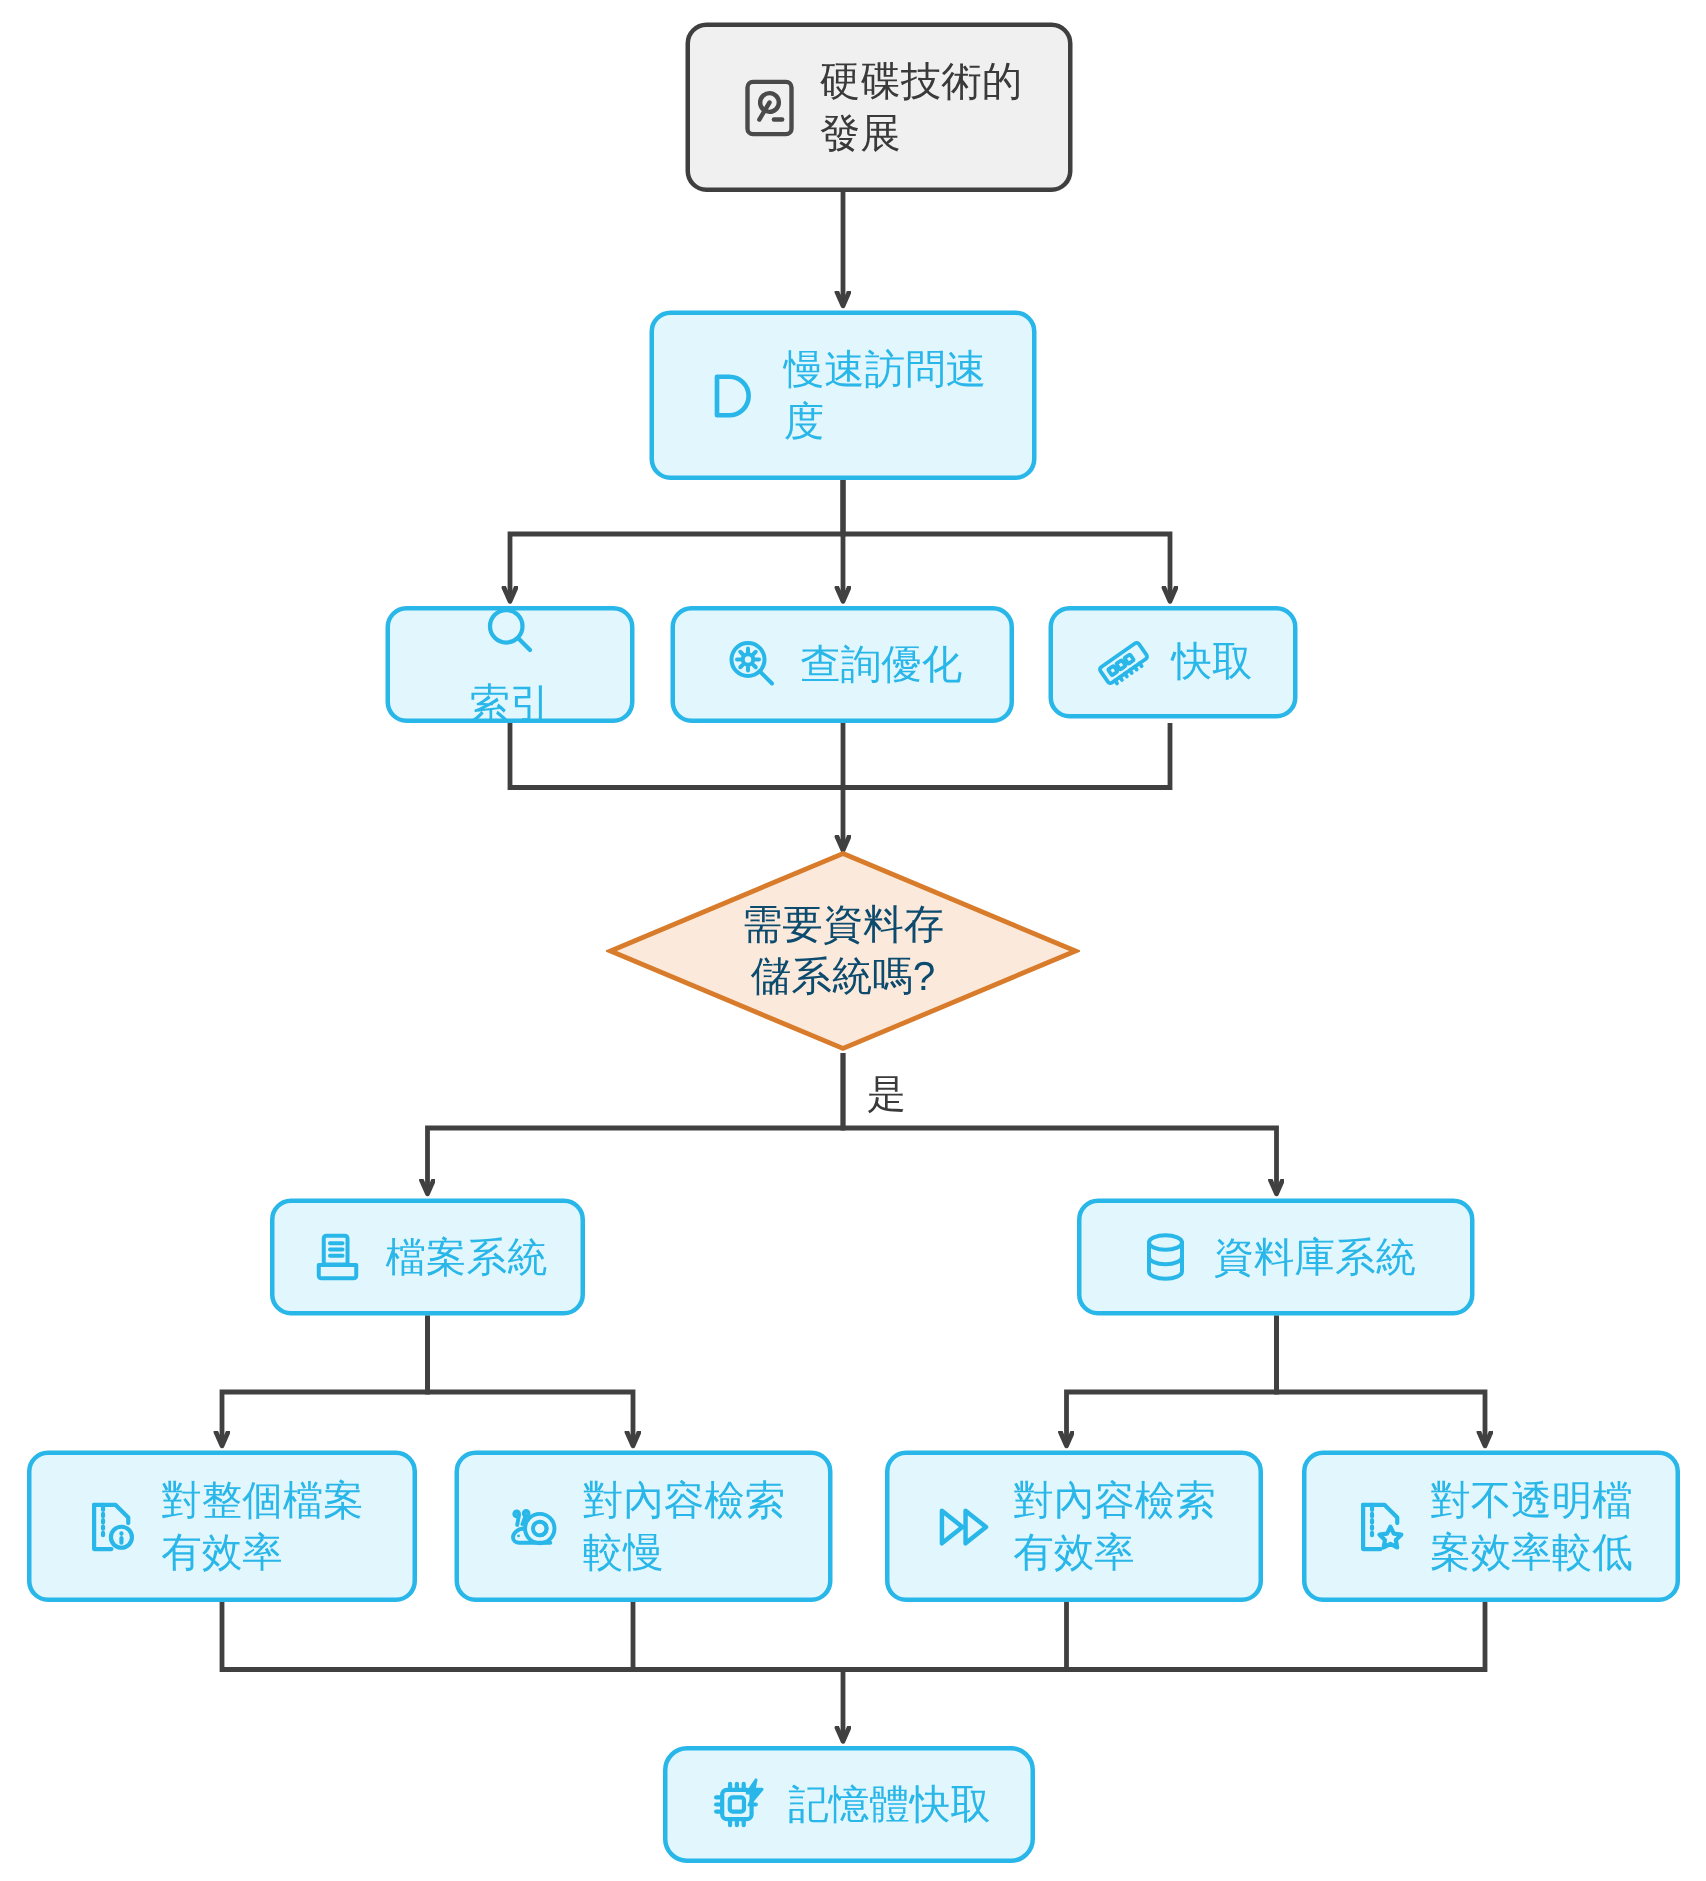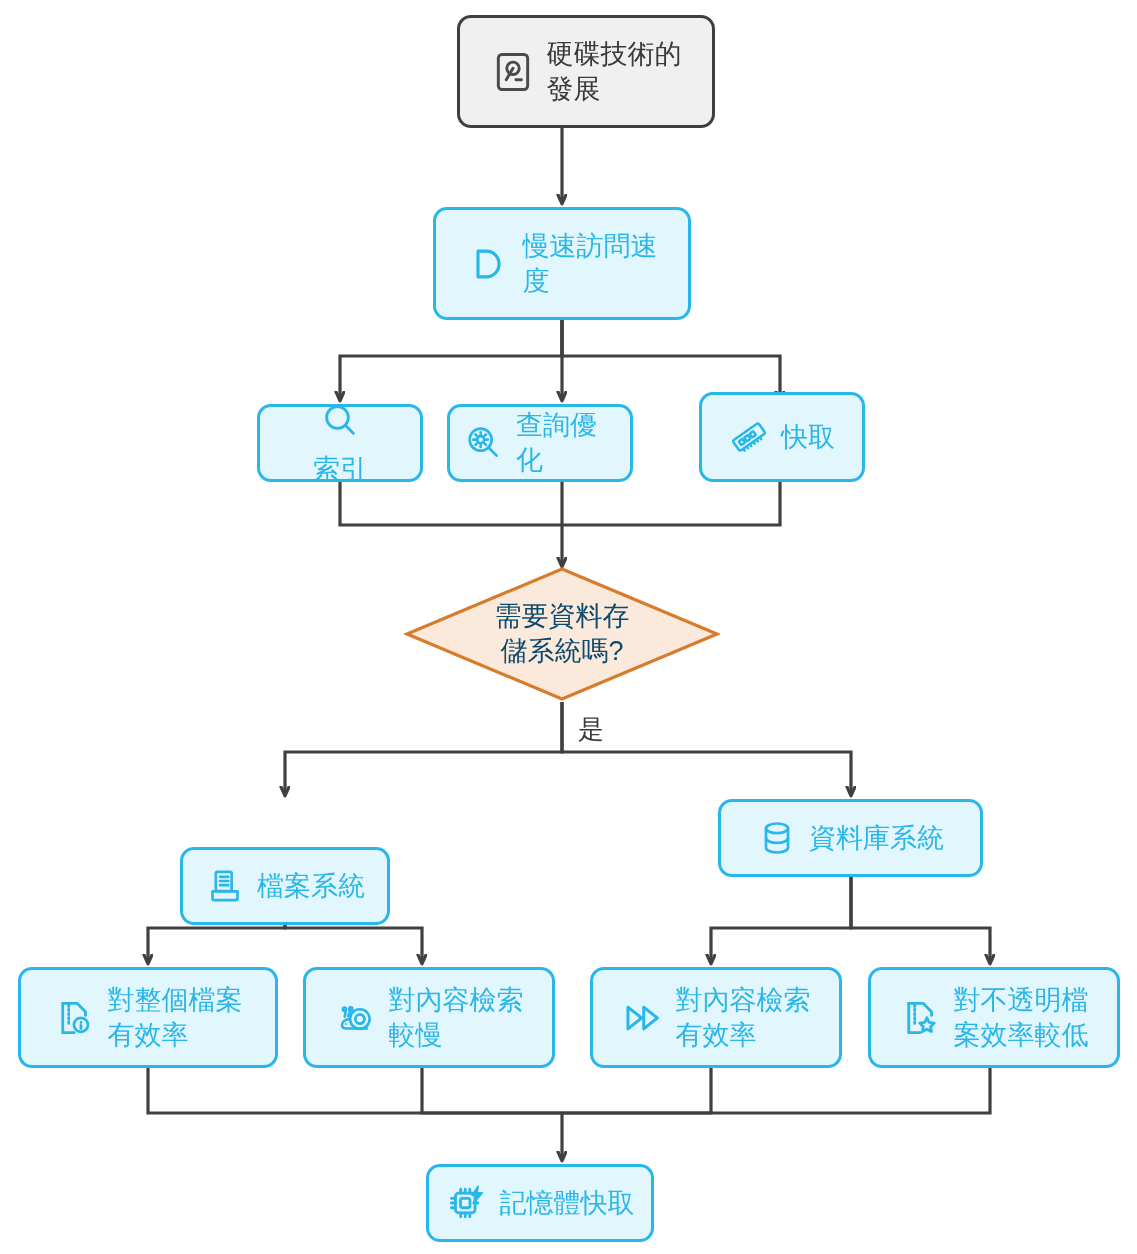--- a/index.html
+++ b/index.html
@@ -149,33 +149,33 @@
   <div class="node" style="left:257px; top:404px; width:166px; height:78px;flex-direction:column;">
     <span class="ico">
       <svg width="40" height="40" viewBox="0 0 24 24" fill="none" stroke="#29b6e8" stroke-width="1.7" stroke-linecap="round" stroke-linejoin="round">
         <circle cx="10.5" cy="10.5" r="6.5"></circle>
         <path d="M15.3 15.3 L20 20"></path>
       </svg>
     </span>
     <span class="label">索引</span>
   </div>
 
-  <div class="node" style="left:447px; top:404px; width:186px; height:78px;">
+  <div class="node" style="left:447px; top:404px; width:229px; height:78px;">
     <span class="ico">
       <svg width="40" height="40" viewBox="0 0 24 24" fill="none" stroke="#29b6e8" stroke-width="1.6" stroke-linecap="round" stroke-linejoin="round">
         <circle cx="10" cy="10" r="6.6"></circle>
         <path d="M14.7 14.7 L19.6 19.6"></path>
         <circle cx="10" cy="10" r="2.1"></circle>
         <path d="M10 5.6 v1.3 M10 13.1 v1.3 M5.6 10 h1.3 M13.1 10 h1.3 M6.9 6.9 l0.9 0.9 M12.2 12.2 l0.9 0.9 M13.1 6.9 l-0.9 0.9 M7.8 12.2 l-0.9 0.9"></path>
       </svg>
     </span>
     <span class="label">查詢優化</span>
   </div>
 
-  <div class="node" style="left:699px; top:392px; width:166px; height:90px;">
+  <div class="node" style="left:699px; top:404px; width:166px; height:75px;">
     <span class="ico">
       <svg width="40" height="40" viewBox="0 0 24 24" fill="none" stroke="#29b6e8" stroke-width="1.5" stroke-linecap="round" stroke-linejoin="round">
         <g transform="rotate(-35 12 12)">
           <rect x="2.6" y="8.2" width="18.8" height="7.6" rx="1.2"></rect>
           <rect x="5.4" y="10.6" width="2.7" height="2.8" rx="0.5"></rect>
           <rect x="9.4" y="10.6" width="2.7" height="2.8" rx="0.5"></rect>
           <rect x="13.4" y="10.6" width="2.7" height="2.8" rx="0.5"></rect>
           <path d="M5.2 15.8 v1.4 M7.6 15.8 v1.4 M10 15.8 v1.4 M12.4 15.8 v1.4 M14.8 15.8 v1.4 M17.2 15.8 v1.4"></path>
         </g>
       </svg>
@@ -186,21 +186,21 @@
   <div class="diamond-wrap" style="left:404px; top:566px; width:316px; height:136px;">
     <svg width="316" height="136" viewBox="0 0 316 136" style="display:block;">
       <polygon points="158,3 313,68 158,133 3,68" fill="#fbeadb" stroke="#d87b2b" stroke-width="3.2" stroke-linejoin="miter"></polygon>
     </svg>
     <span class="dtext">需要資料存
 儲系統嗎?</span>
   </div>
 
   <span class="edge-label" style="left:578px; top:712px;">是</span>
 
-  <div class="node" style="left:180px; top:799px; width:210px; height:78px;margin-top:48px;">
+  <div class="node" style="left:180px; top:799px; width:210px; height:78px;">
     <span class="ico">
       <svg width="40" height="40" viewBox="0 0 24 24" fill="none" stroke="#29b6e8" stroke-width="1.6" stroke-linecap="round" stroke-linejoin="round">
         <path d="M7.5 3.5 h7.5 a1 1 0 0 1 1 1 v10.5 h-9.5 v-10.5 a1 1 0 0 1 1 -1 Z"></path>
         <path d="M9 6.5 h5 M9 9 h5 M9 11.5 h5"></path>
         <path d="M4.5 15.2 h15 v4.3 a1 1 0 0 1 -1 1 h-13 a1 1 0 0 1 -1 -1 Z"></path>
       </svg>
     </span>
     <span class="label">檔案系統</span>
   </div>
 
@@ -263,21 +263,21 @@
         <path d="M5 3.6 h8.2 L18 8.4 v2.1"></path>
         <path d="M5 3.6 v16.8 h6.6"></path>
         <path d="M8.4 3.6 v1.9 M8.4 7 v0.9 M8.4 9.4 v0.9 M8.4 11.8 v0.9 M8.4 14.2 v0.9"></path>
         <path d="M15.4 11.9 l1.28 2.6 l2.87 0.42 l-2.08 2.02 l0.49 2.85 l-2.56 -1.35 l-2.56 1.35 l0.49 -2.85 l-2.08 -2.02 l2.87 -0.42 Z"></path>
       </svg>
     </span>
     <span class="label">對不透明檔
 案效率較低</span>
   </div>
 
-  <div class="node" style="left:426px; top:1164px; width:228px; height:78px;">
+  <div class="node" style="left:442px; top:1164px; width:248px; height:78px;border-radius:16px;">
     <span class="ico">
       <svg width="42" height="42" viewBox="0 0 24 24" fill="none" stroke="#29b6e8" stroke-width="1.6" stroke-linecap="round" stroke-linejoin="round">
         <rect x="5.4" y="6.4" width="11.2" height="11.2" rx="1.8"></rect>
         <rect x="8.3" y="9.3" width="5.4" height="5.4" rx="1.1"></rect>
         <path d="M8.4 6.4 v-2.3 M11 6.4 v-2.3 M13.6 6.4 v-2.3"></path>
         <path d="M8.4 17.6 v2.3 M11 17.6 v2.3 M13.6 17.6 v2.3"></path>
         <path d="M5.4 9.3 h-2.3 M5.4 12 h-2.3 M5.4 14.7 h-2.3"></path>
         <path d="M16.6 12 h1.6"></path>
         <path d="M18.3 2.6 L14.9 7.6 h2.8 l-2.1 4.6 l5 -6 h-3 Z" fill="#29b6e8" stroke="#29b6e8" stroke-width="1.1" stroke-linejoin="round"></path>
       </svg>

